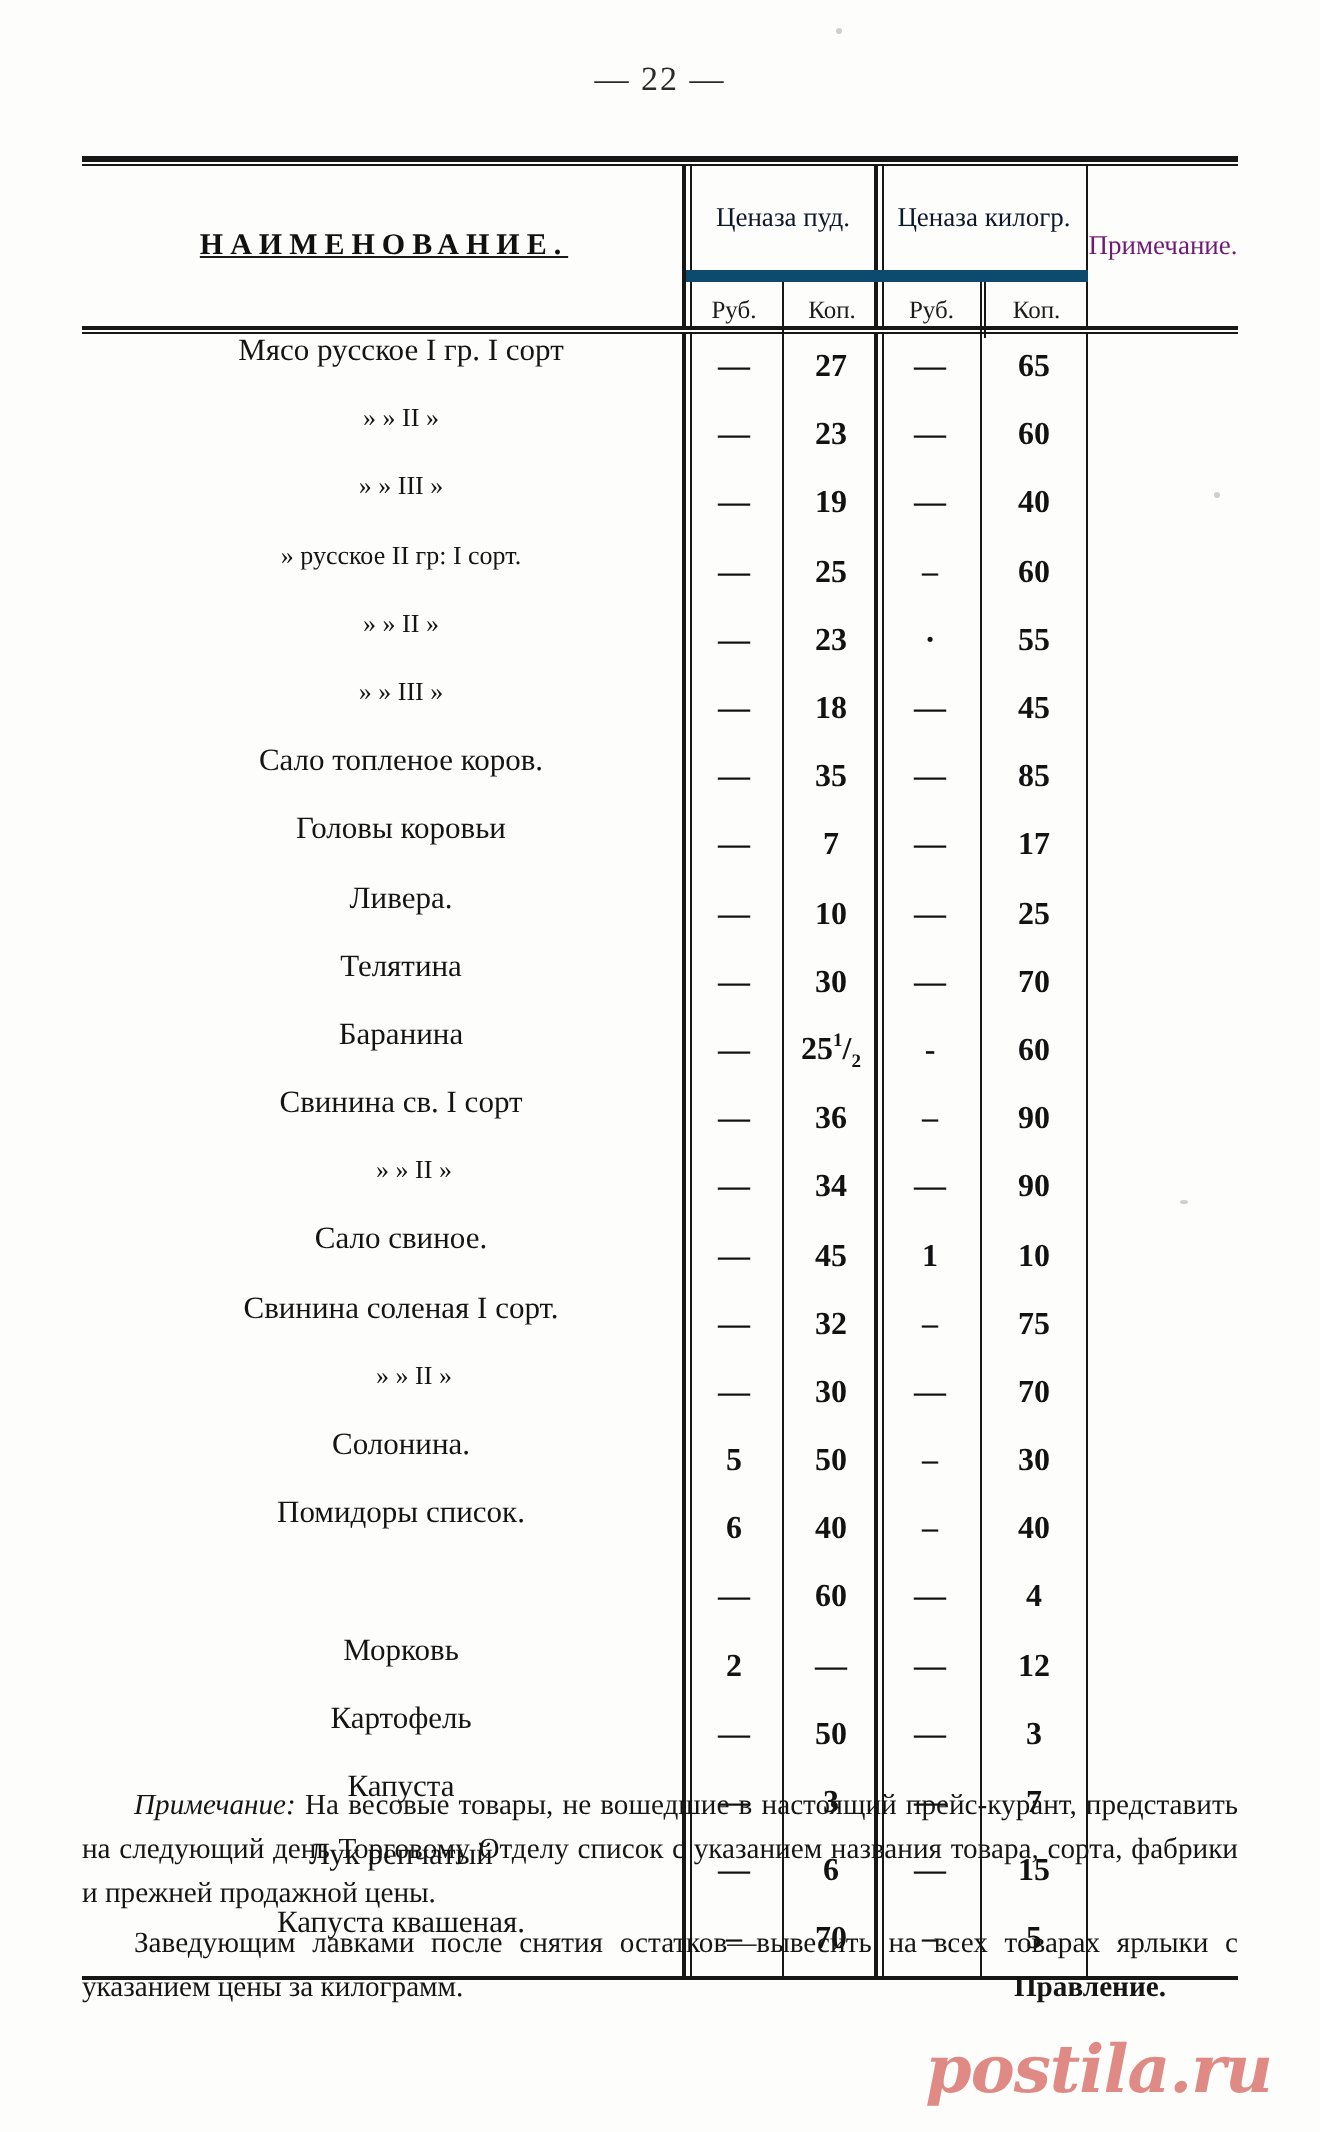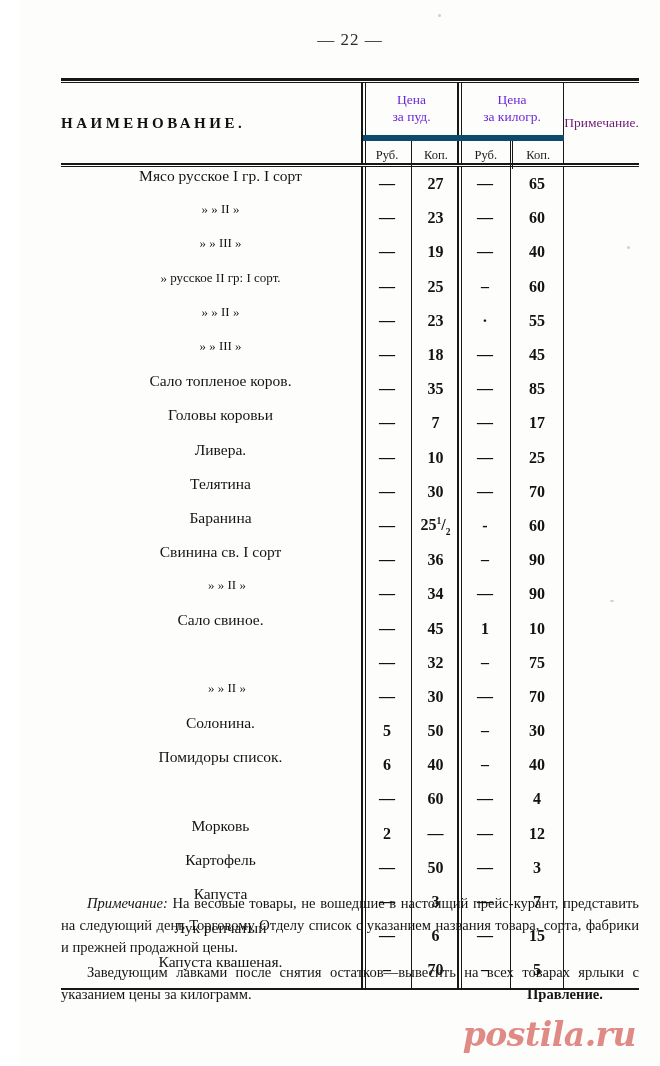--- a/index.html
+++ b/index.html
@@ -13,21 +13,20 @@
     position: relative;
     font-family: "Liberation Serif", "DejaVu Serif", serif;
     color: #1a1a1a;
     overflow: hidden;
   }
 
   .page {
     position: absolute;
     inset: 0;
     background: #fdfdfc;
-    margin-left: 20px;
   }
 
   
   .page-number {
     position: absolute;
     top: 30px;
     left: 0;
     width: 660px;
     text-align: center;
     font-size: 17px;
@@ -73,43 +72,43 @@
     height: 80px;
   }
   .hdr-cell {
     position: absolute;
     top: 0;
     height: 80px;
     box-sizing: border-box;
   }
   .hdr-name {
     left: 0; width: 302px;
-    display: flex; align-items: center; justify-content: flex-start;
+    display: flex; align-items: center; justify-content: center; text-decoration: underline;
   }
   .hdr-name span {
     font-size: 15px;
     font-weight: bold;
     letter-spacing: 3.5px;
     color: #111;
   }
   .hdr-pud  { left: 302px; width: 97px; }
   .hdr-kilo { left: 399px; width: 104px; }
   .hdr-note { left: 503px; width: 75px;
     display: flex; align-items: center; justify-content: center; }
   .hdr-note span { font-size: 13.5px; color: #701a75; }
 
   .unit-title {
     height: 52px;
     display: flex;
-    flex-direction: column;
+    flex-direction: row;
     align-items: center;
     justify-content: center;
     line-height: 1.25;
     font-size: 13.5px;
-    color: #6d28d9;
+    color: #0f172a;
   }
   .unit-sub {
     height: 28px;
     border-top: 6px solid #0c4a6e;
     display: flex;
   }
   .unit-sub div {
     flex: 1;
     display: flex;
     align-items: center;
@@ -439,20 +438,24 @@
             <span class="nm-text">Сало свиное.</span>
             <span class="leader"></span>
           </div>
           <div class="cell-num c-pud-r">—</div>
           <div class="cell-num c-pud-k">45</div>
           <div class="cell-num c-kil-r">1</div>
           <div class="cell-num c-kil-k">10</div>
           <div class="cell-num c-note"></div>
         </div>
         <div class="row">
+          <div class="cell-name ">
+            <span class="nm-text">Свинина соленая I сорт.</span>
+            <span class="leader"></span>
+          </div>
           <div class="cell-num c-pud-r">—</div>
           <div class="cell-num c-pud-k">32</div>
           <div class="cell-num c-kil-r">–</div>
           <div class="cell-num c-kil-k">75</div>
           <div class="cell-num c-note"></div>
         </div>
         <div class="row">
           <div class="cell-name ind2">
             <span class="nm-text rep">»                 »          II   »</span>
             <span class="leader"></span>

